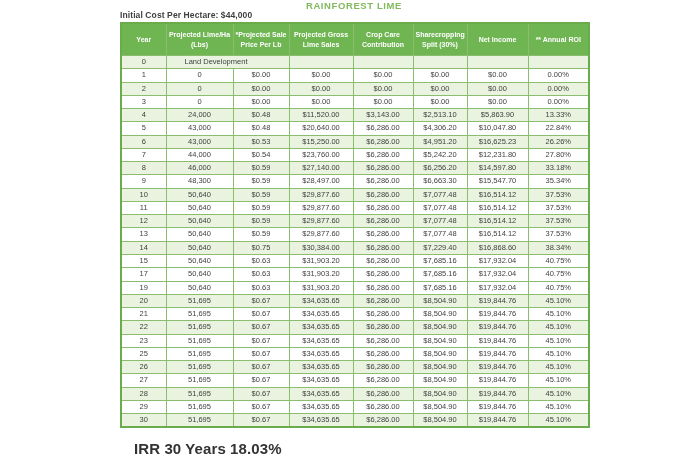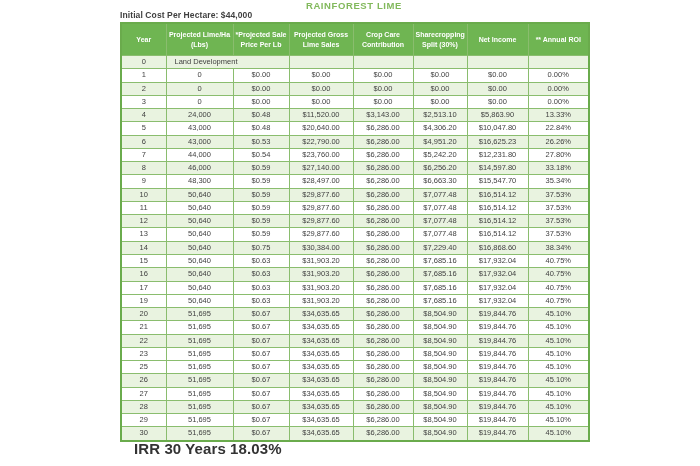--- a/index.html
+++ b/index.html
@@ -34,21 +34,21 @@
     background:var(--header-green);color:#ffffff;
     font-size:7px;font-weight:bold;line-height:1.3;
     height:29px;text-align:center;vertical-align:middle;padding:1px 2px;
   }
   .lime-table tbody td{
     height:12.26px;line-height:12.26px;
     font-size:7.5px;color:var(--text-dark);text-align:center;vertical-align:middle;
     background:#ffffff;
   }
   .lime-table tbody tr.tint td{background:var(--row-tint);}
-  .lime-table tbody td.left{text-align:left;padding-left:8px;}
+  .lime-table tbody td.left{text-align:left;padding-left:18px;}
   .footer{
     position:absolute;top:440px;left:134px;
     font-size:15px;font-weight:bold;color:#333333;letter-spacing:0.1px;
   }
 </style>
 </head>
 <body>
 
 <div class="page">
 
@@ -136,21 +136,21 @@
           <td>$20,640.00</td>
           <td>$6,286.00</td>
           <td>$4,306.20</td>
           <td>$10,047.80</td>
           <td>22.84%</td>
         </tr>
         <tr class="tint">
           <td>6</td>
           <td>43,000</td>
           <td>$0.53</td>
-          <td>$22,790.00</td>
+          <td>$15,250.00</td>
           <td>$6,286.00</td>
           <td>$4,951.20</td>
           <td>$16,625.23</td>
           <td>26.26%</td>
         </tr>
         <tr>
           <td>7</td>
           <td>44,000</td>
           <td>$0.54</td>
           <td>$23,760.00</td>
@@ -232,50 +232,40 @@
         <tr>
           <td>15</td>
           <td>50,640</td>
           <td>$0.63</td>
           <td>$31,903.20</td>
           <td>$6,286.00</td>
           <td>$7,685.16</td>
           <td>$17,932.04</td>
           <td>40.75%</td>
         </tr>
-        <tr class="tint">
-          <td>16</td>
+        <tr>
+          <td>17</td>
           <td>50,640</td>
           <td>$0.63</td>
           <td>$31,903.20</td>
           <td>$6,286.00</td>
           <td>$7,685.16</td>
           <td>$17,932.04</td>
           <td>40.75%</td>
         </tr>
         <tr>
-          <td>17</td>
+          <td>19</td>
           <td>50,640</td>
           <td>$0.63</td>
           <td>$31,903.20</td>
           <td>$6,286.00</td>
           <td>$7,685.16</td>
           <td>$17,932.04</td>
           <td>40.75%</td>
         </tr>
-        <tr>
-          <td>19</td>
-          <td>50,640</td>
-          <td>$0.63</td>
-          <td>$31,903.20</td>
-          <td>$6,286.00</td>
-          <td>$7,685.16</td>
-          <td>$17,932.04</td>
-          <td>40.75%</td>
-        </tr>
         <tr class="tint">
           <td>20</td>
           <td>51,695</td>
           <td>$0.67</td>
           <td>$34,635.65</td>
           <td>$6,286.00</td>
           <td>$8,504.90</td>
           <td>$19,844.76</td>
           <td>45.10%</td>
         </tr>

